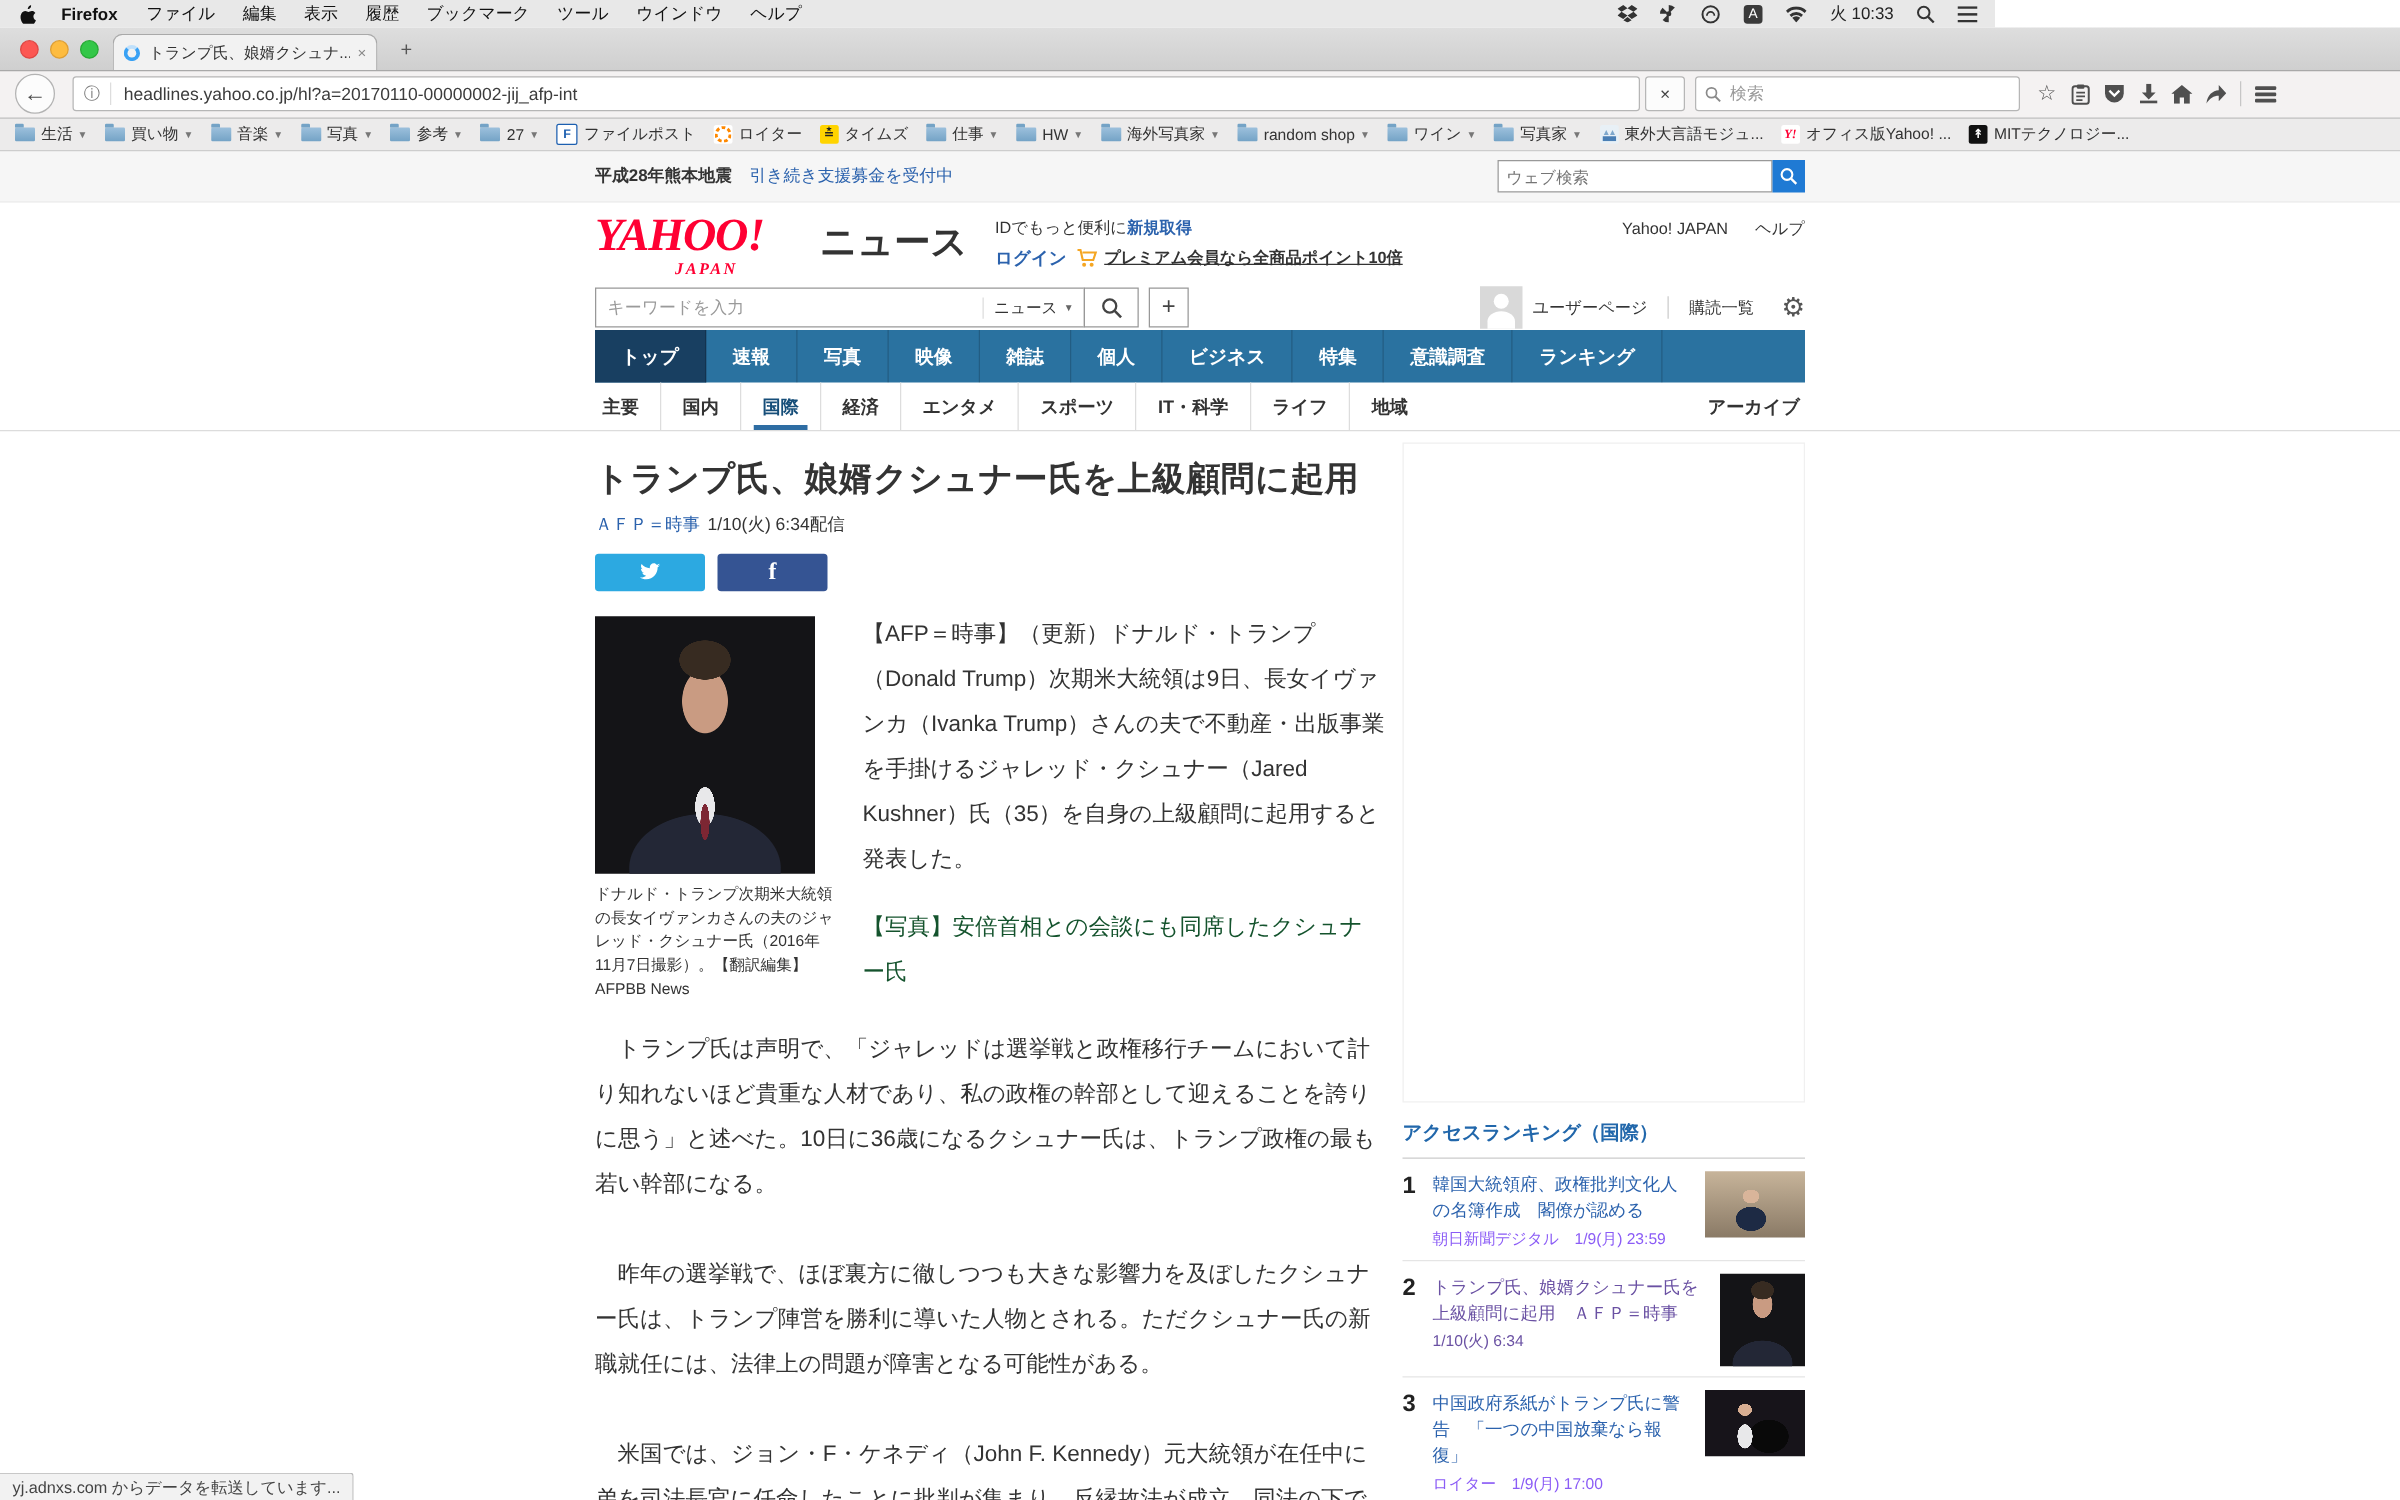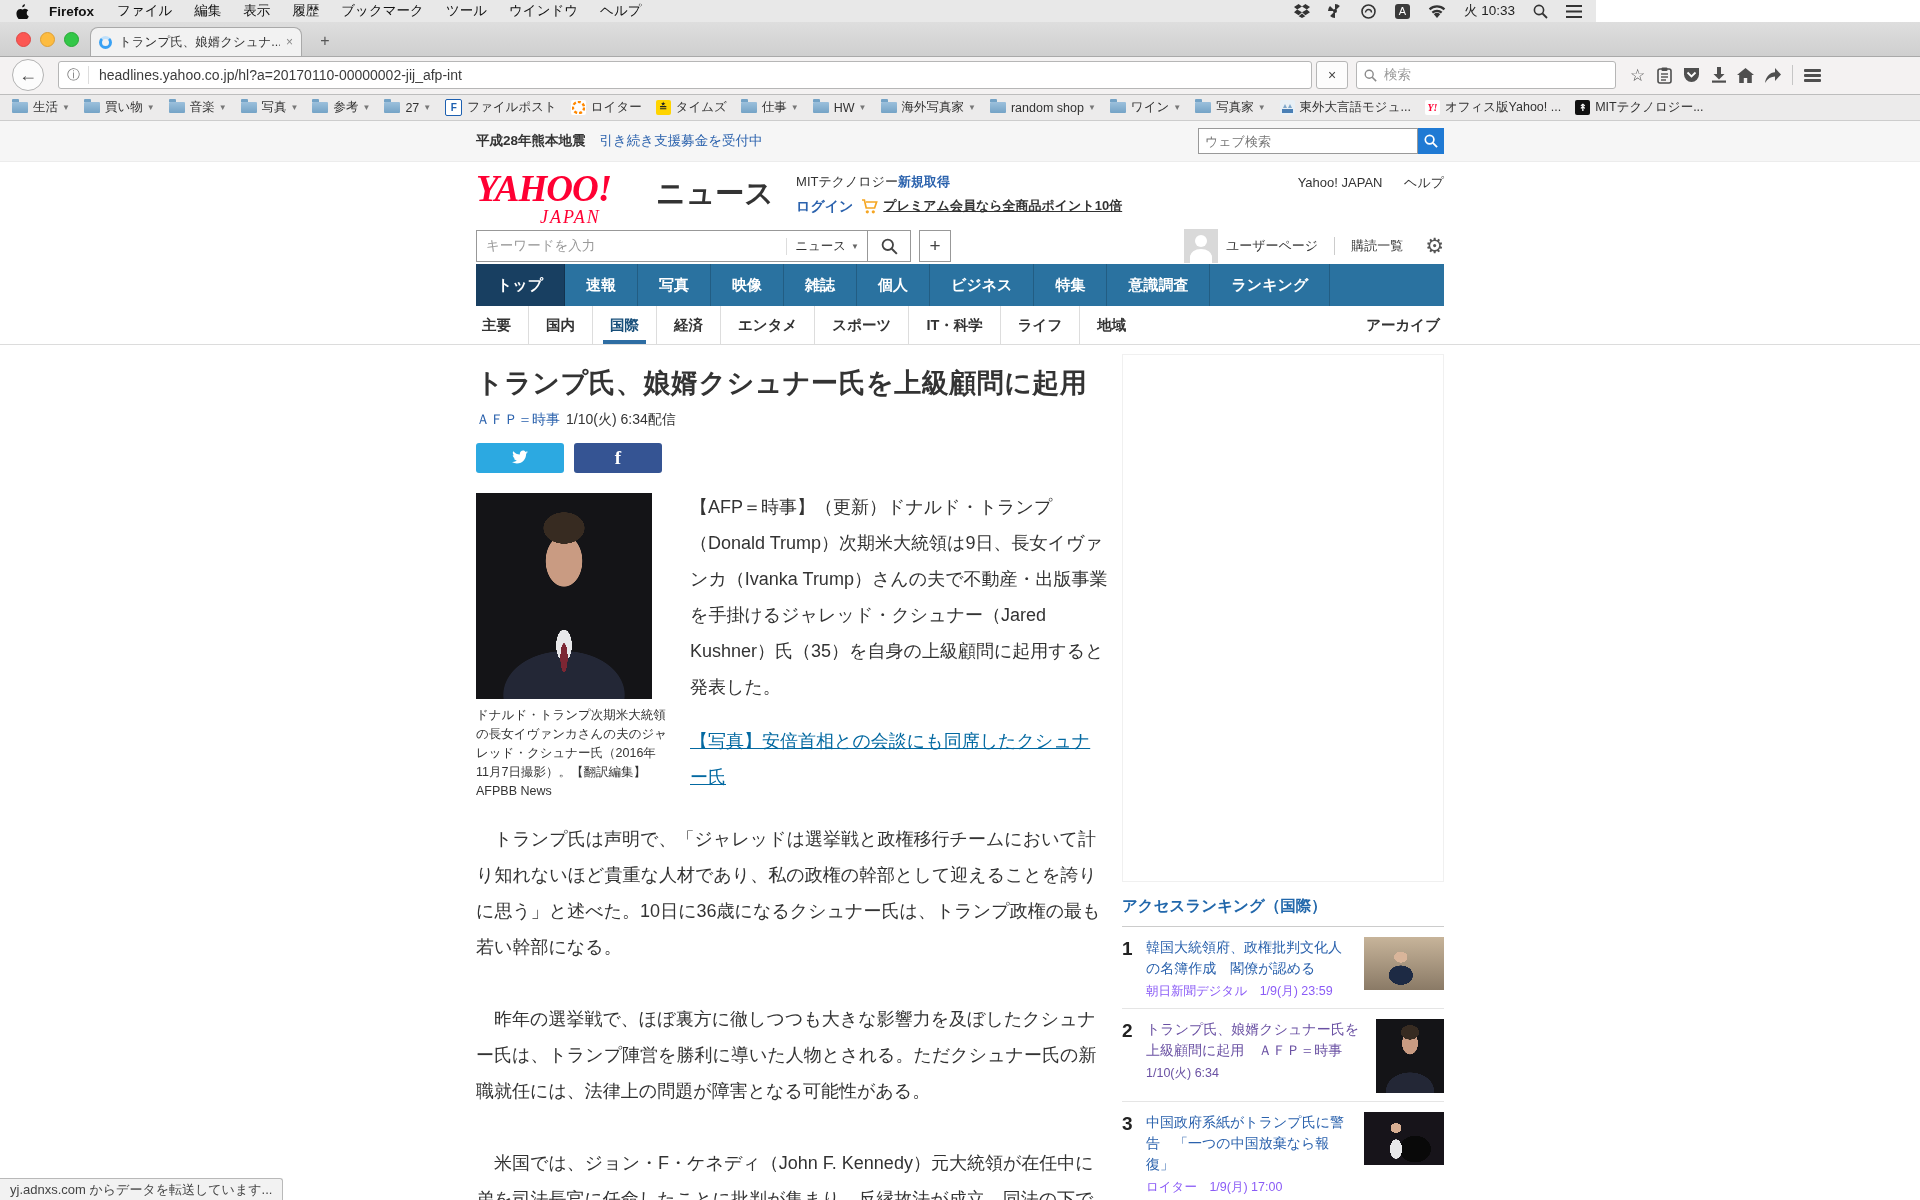--- a/index.html
+++ b/index.html
@@ -75,21 +75,21 @@
   #websearch{margin-left:auto;display:flex;align-items:center;}
   #websearch input{width:206px;height:24px;border:1px solid #999;font-size:13px;padding:0 6px;}
   #wsbtn{width:26px;height:26px;background:#1f7ad4;display:flex;align-items:center;justify-content:center;}
   
   #yheader{height:66px;}
   #yheader .wrap{height:66px;display:flex;align-items:flex-start;padding-top:8px;box-sizing:border-box;}
   .ylogo{line-height:1;position:relative;width:178px;flex:none;}
   .ylogo .y1{font-family:"Liberation Serif","DejaVu Serif",serif;font-style:italic;
     font-weight:bold;font-size:37px;color:#f03;letter-spacing:-1px;}
   .ylogo .y2{font-family:"Liberation Serif","DejaVu Serif",serif;font-style:italic;
-    font-weight:normal;font-size:18px;color:#f03;position:absolute;left:64px;top:38px;letter-spacing:2px;}
+    font-weight:bold;font-size:13px;color:#f03;position:absolute;left:64px;top:38px;letter-spacing:2px;}
   .ysvc{font-size:29px;font-weight:bold;color:#333;margin:4px 0 0 2px;flex:none;}
   .idarea{margin-left:22px;font-size:13px;color:#333;line-height:24px;}
   .idarea .b{font-weight:bold;color:#2b62ad;}
   .idarea .lg{font-weight:bold;color:#2b62ad;font-size:14px;margin-right:8px;}
   .idarea .prem{color:#333;text-decoration:underline;font-weight:bold;}
   .hright{margin-left:auto;font-size:13px;color:#333;padding-top:4px;}
   .hright span{margin-left:18px;}
   
   #srow{height:36px;}
   #srow .wrap{display:flex;align-items:center;height:36px;}
@@ -136,21 +136,21 @@
   .artbody{font-size:18px;line-height:36px;color:#333;}
   .photowrap{float:left;width:192px;margin:4px 22px 6px 0;}
   .mainphoto{width:176px;height:206px;background:
     radial-gradient(ellipse 34px 26px at 50% 17%,#372b21 0 60%,transparent 61%),
     radial-gradient(ellipse 30px 42px at 50% 33%,#c99b82 0 60%,transparent 62%),
     radial-gradient(ellipse 6px 24px at 50% 80%,#7c2633 0 60%,transparent 61%),
     radial-gradient(ellipse 13px 26px at 50% 74%,#e8e8ea 0 60%,transparent 61%),
     radial-gradient(ellipse 86px 62px at 50% 98%,#232736 0 70%,transparent 71%),
     #141417;}
   .caption{font-size:12.5px;line-height:19px;color:#333;margin-top:7px;}
-  .photolink{color:#0369a1;display:block;margin:14px 0 26px;text-decoration:underline;}
+  .photolink{color:#14532d;display:block;margin:14px 0 26px;}
   .artbody p{margin:0 0 36px;}
   
   #sidecol{width:322px;margin-left:14px;flex:none;padding-top:9px;}
   .adbox{height:526px;border:1px solid #f0f0f0;margin-bottom:14px;}
   .rk-title{font-size:15.5px;font-weight:bold;color:#2167ab;padding-bottom:9px;border-bottom:1px solid #ccc;}
   .rk-item{display:flex;padding:10px 0 8px;border-bottom:1px solid #e5e5e5;}
   .rk-num{width:24px;font-size:19px;font-weight:bold;color:#222;flex:none;padding-top:1px;}
   .rk-main{flex:1;min-width:0;}
   .rk-t{font-size:14px;line-height:21px;color:#2b62ad;}
   .rk-t.visited,.rk-meta.visited{color:#6a51a3;}
@@ -430,21 +430,21 @@
   </div>
 
   <div id="yheader">
     <div class="wrap">
       <div class="ylogo">
         <span class="y1">YAHOO!</span>
         <span class="y2">JAPAN</span>
       </div>
       <div class="ysvc">ニュース</div>
       <div class="idarea">
-        <div><span>MITテクノロジー</span><span class="b">新規取得</span></div>
+        <div><span>IDでもっと便利に</span><span class="b">新規取得</span></div>
         <div style="display:flex;align-items:center;">
           <span class="lg">ログイン</span>
           <span style="margin-right:5px;">
             <svg width="17" height="15" viewBox="0 0 17 15">
                 <path d="M1 1h2.4l1.8 8h8.4l2-6H5" fill="none" stroke="#f5a623" stroke-width="1.7"></path>
                 <circle cx="6.3" cy="12.8" r="1.6" fill="#f5a623"></circle>
                 <circle cx="12.3" cy="12.8" r="1.6" fill="#f5a623"></circle>
               </svg>
           </span>
           <span class="prem">プレミアム会員なら全商品ポイント10倍</span>

